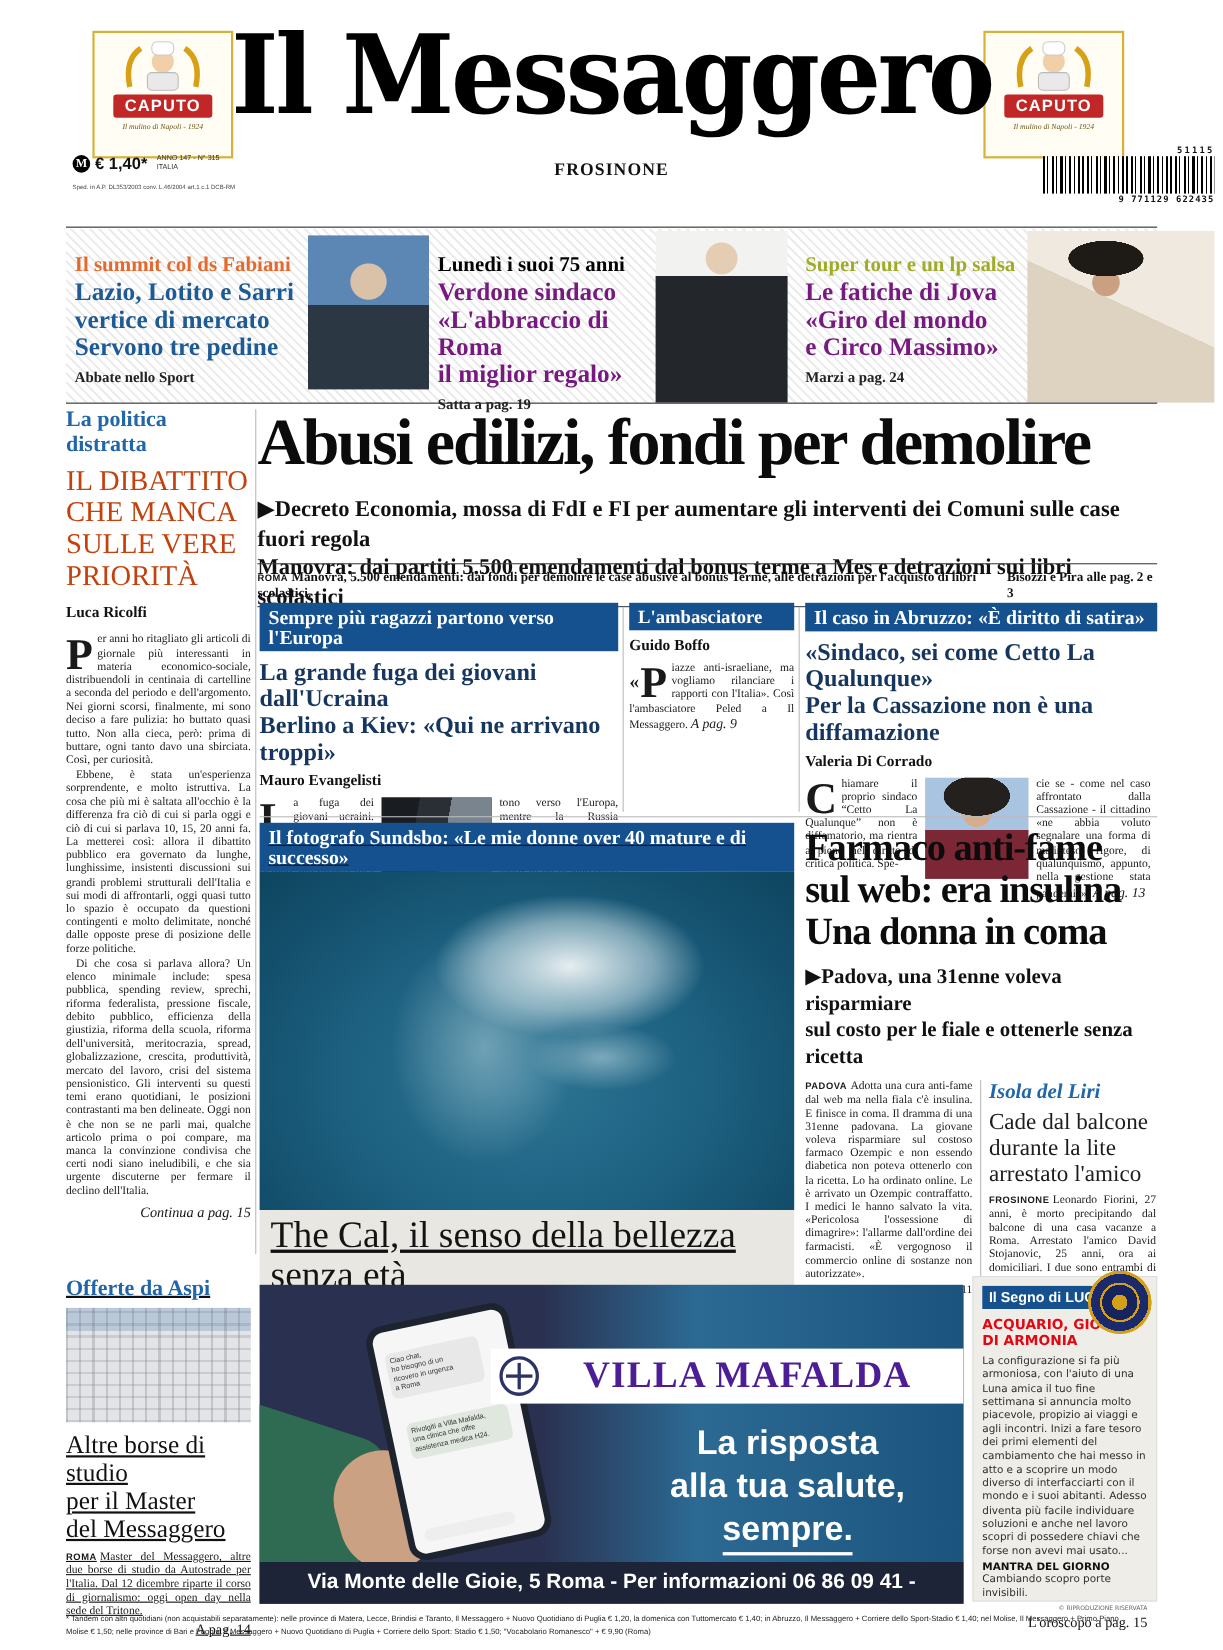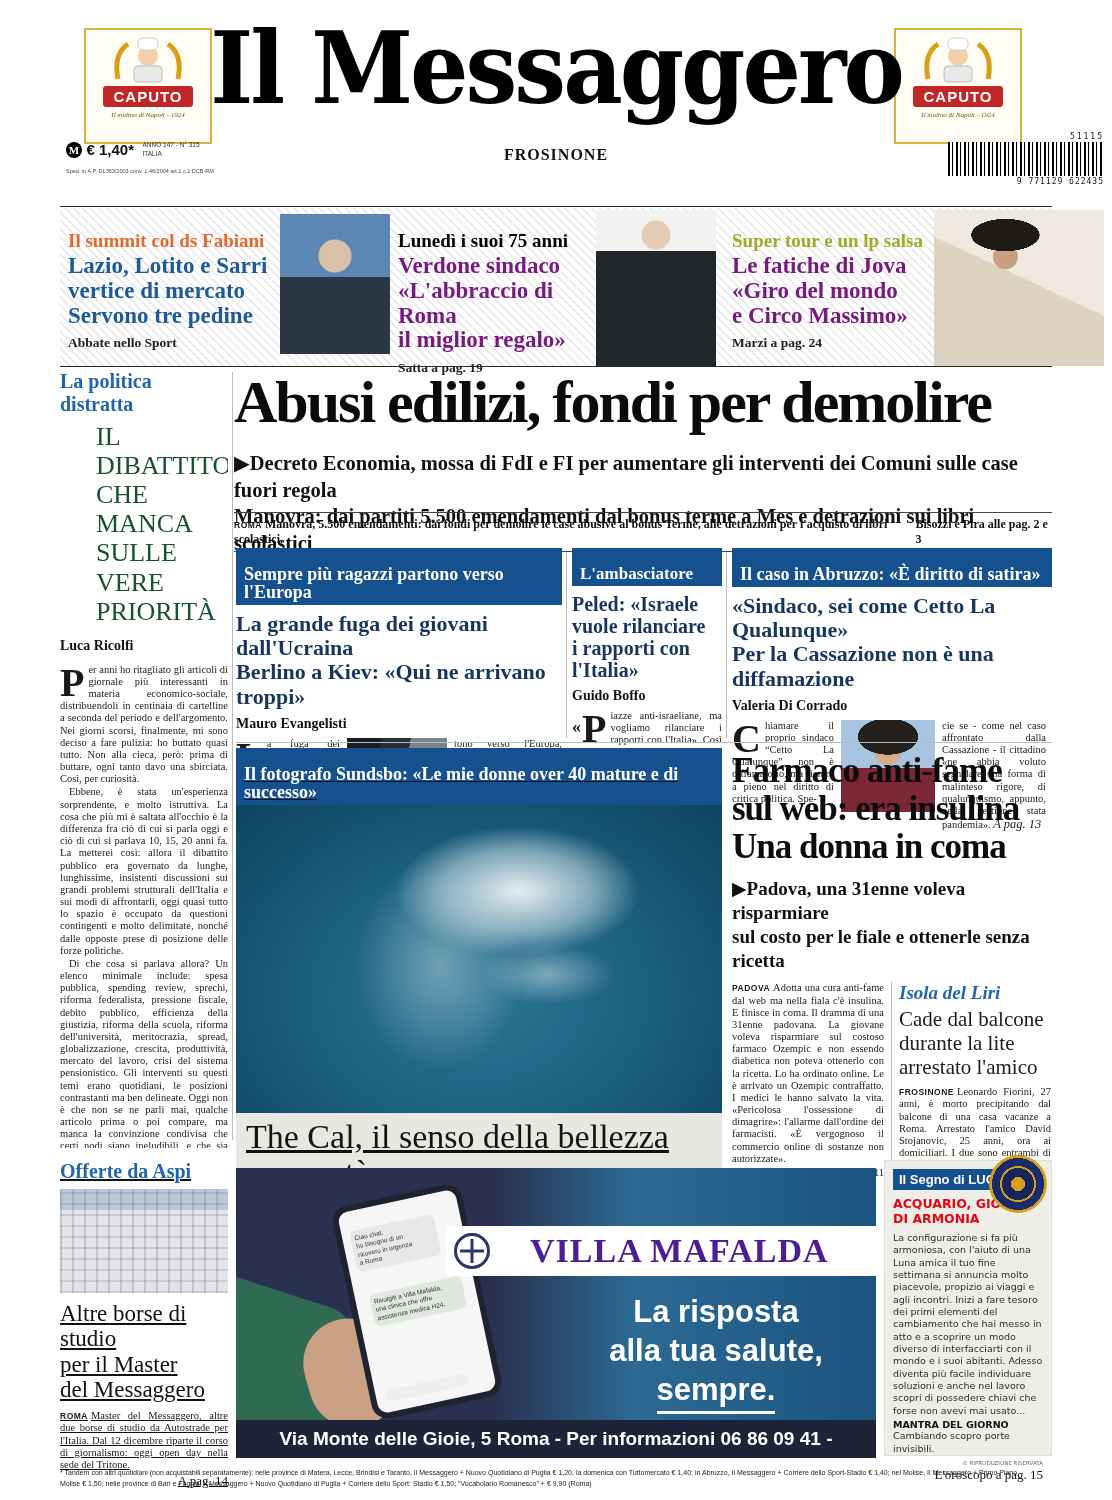--- a/index.html
+++ b/index.html
@@ -22,21 +22,21 @@
           font-weight:bold;font-size:92px;line-height:1;letter-spacing:-3px;color:#000;
           transform:scaleY(1.08);}
   .edition{left:0;right:0;top:146px;text-align:center;font:bold 16px "Liberation Serif",serif;letter-spacing:1px;}
   .pricebox{left:66px;top:140px;font-family:"Liberation Sans",sans-serif;}
   .mlogo{display:inline-block;width:16px;height:16px;background:#000;color:#fff;border-radius:50%;
          font:bold 11px/16px "Liberation Serif",serif;text-align:center;vertical-align:middle;}
   .price{font:bold 15px "Liberation Sans",sans-serif;vertical-align:middle;}
   .issue{display:inline-block;vertical-align:middle;font:6.5px "Liberation Sans",sans-serif;color:#333;
          line-height:1.3;margin-left:4px;}
   .sped{font:5.5px "Liberation Sans",sans-serif;color:#444;margin-top:10px;}
-  .barcode-wrap{left:948px;top:132px;width:156px;text-align:right;font-family:"DejaVu Sans Mono",monospace;}
+  .barcode-wrap{left:948px;top:132px;width:156px;text-align:right;font-family:"DejaVu Sans Mono",monospace;font-weight:bold;}
   .barcode-num-top{font-size:8px;letter-spacing:2px;}
   .barcode{height:34px;margin:1px 0;background:repeating-linear-gradient(90deg,#000 0 2px,#fff 2px 4px,#000 4px 5px,#fff 5px 8px);}
   .barcode-num{font-size:8px;letter-spacing:1px;}
   .datebar{left:66px;right:60px;top:184px;height:18px;font:bold 14px "Liberation Serif",serif;}
   .datebar .motto{position:absolute;left:0;right:0;text-align:center;font-size:12.5px;letter-spacing:.5px;}
   .datebar .comment{position:absolute;right:0;top:0;font-size:13px;color:#2b2b2b;}
   .bubble-icon{display:inline-block;width:15px;height:13px;background:#e5007d;border-radius:3px;position:relative;
          vertical-align:-2px;margin-left:3px;}
   .bubble-icon::before{content:"";position:absolute;left:3px;top:4px;width:3px;height:3px;background:#fff;border-radius:50%;
          box-shadow:5px 0 0 #fff;}
@@ -53,32 +53,32 @@
   .main-headline{left:234px;top:372px;width:818px;font:bold 60px/1 "Liberation Serif",serif;
       letter-spacing:-2px;color:#0b0b0b;}
   .main-sub{left:234px;top:450px;width:818px;font:bold 20.5px/1.3 "Liberation Serif","DejaVu Sans",serif;color:#111;}
   .main-strip{left:234px;top:512px;width:818px;border-top:1px solid #444;border-bottom:1px solid #444;
       padding:4px 0;display:flex;justify-content:space-between;font:bold 12px "Liberation Serif",serif;}
   .citytag{font:bold 8.5px "Liberation Sans",sans-serif;letter-spacing:.5px;margin-right:3px;}
 
   
   .opinion{left:60px;top:370px;width:168px;height:778px;overflow:hidden;}
   .kicker{font:bold 20px "Liberation Serif",serif;color:#2066a8;}
-  .opinion-title{font:26px/1.12 "Liberation Serif",serif;color:#14532d;margin-top:6px;margin-left:36px;}
+  .opinion-title{font:26px/1.12 "Liberation Serif",serif;color:#c2410c;margin-top:6px;}
   .byline{font:bold 14px "Liberation Serif",serif;margin-top:12px;}
   .bodytext{font:10.5px/1.16 "Liberation Serif",serif;color:#1a1a1a;}
   .opinion .bodytext{margin-top:10px;}
   .para{text-align:justify;}
   .para.indent{text-indent:9px;margin-top:1px;}
   .dropcap{float:left;font:bold 40px/0.82 "Liberation Serif",serif;margin:3px 4px 0 0;}
   .dropq{float:left;font:bold 18px/1 "Liberation Serif",serif;margin:8px 1px 0 0;}
   .continua{font:italic 13px "Liberation Serif",serif;text-align:right;margin-top:4px;}
 
   
-  .banner{background:#15508f;color:#fff;font:bold 18px/1 "Liberation Serif",serif;padding:17px 8px 4px;}
+  .banner{background:#15508f;color:#fff;font:bold 18px/1 "Liberation Serif",serif;padding:4px 8px 4px;}
   .navy-head{font:bold 22px/1.1 "Liberation Serif",serif;color:#16365f;margin-top:7px;}
   .small-by{font:bold 14px "Liberation Serif",serif;margin-top:7px;}
   .cols{display:flex;gap:7px;margin-top:6px;}
   .pageref{font:italic 12.5px "Liberation Serif",serif;text-align:right;}
 
   
   .pirelli-photo{width:100%;height:308px;
      background:
        radial-gradient(ellipse 170px 90px at 58% 28%,rgba(240,245,246,.95),rgba(205,224,229,.55) 45%,rgba(205,224,229,0) 72%),
        radial-gradient(ellipse 120px 150px at 42% 52%,rgba(170,203,213,.55),rgba(170,203,213,0) 70%),
@@ -265,23 +265,20 @@
       <div style="width:108px;">
         <div class="bodytext just">tono verso l'Europa, mentre la Russia introduce l'addestramento militare a scuola. Almeno no sei morti in un pesantissimo raid contro Kiev.</div>
         <div class="pageref">A pag. 8</div>
       </div>
     </div>
   </div>
   <div class="rule-light" style="left:566px;top:552px;width:1px;height:186px;"></div>
 
   <div class="abs" style="left:572px;top:548px;width:150px;">
     <div class="banner" style="font-size:17px;">L'ambasciatore</div>
-    <div class="navy-head preline" style="font-size:20px;">Peled: «Israele
-vuole rilanciare
-i rapporti con l'Italia»</div>
     <div class="small-by">Guido Boffo</div>
     <div class="bodytext just" style="margin-top:6px;">
       <span class="dropq">«</span><span class="dropcap">P</span><span>iazze anti-israeliane, ma vogliamo rilanciare i rapporti con l'Italia». Così l'ambasciatore Peled a Il Messaggero.</span>
       <span class="pageref" style="display:inline;">A pag. 9</span>
     </div>
   </div>
   <div class="rule-light" style="left:726px;top:552px;width:1px;height:186px;"></div>
 
   <div class="abs" style="left:732px;top:548px;width:320px;">
     <div class="banner">Il caso in Abruzzo: «È diritto di satira»</div>

